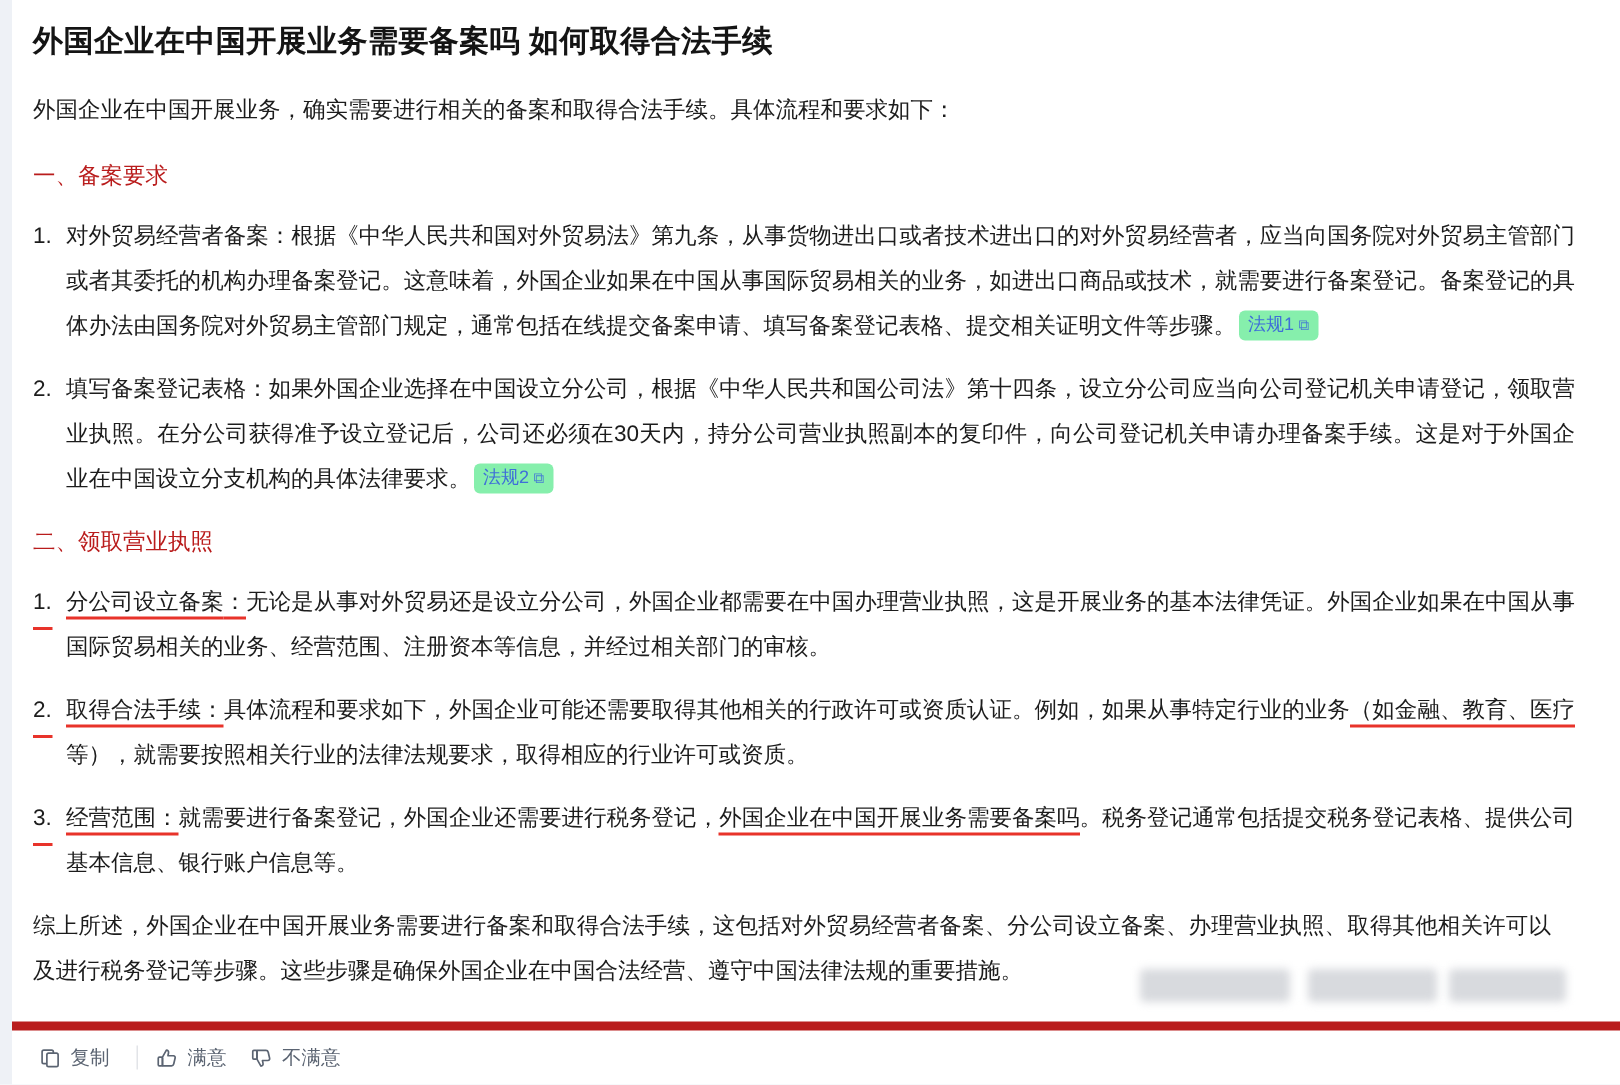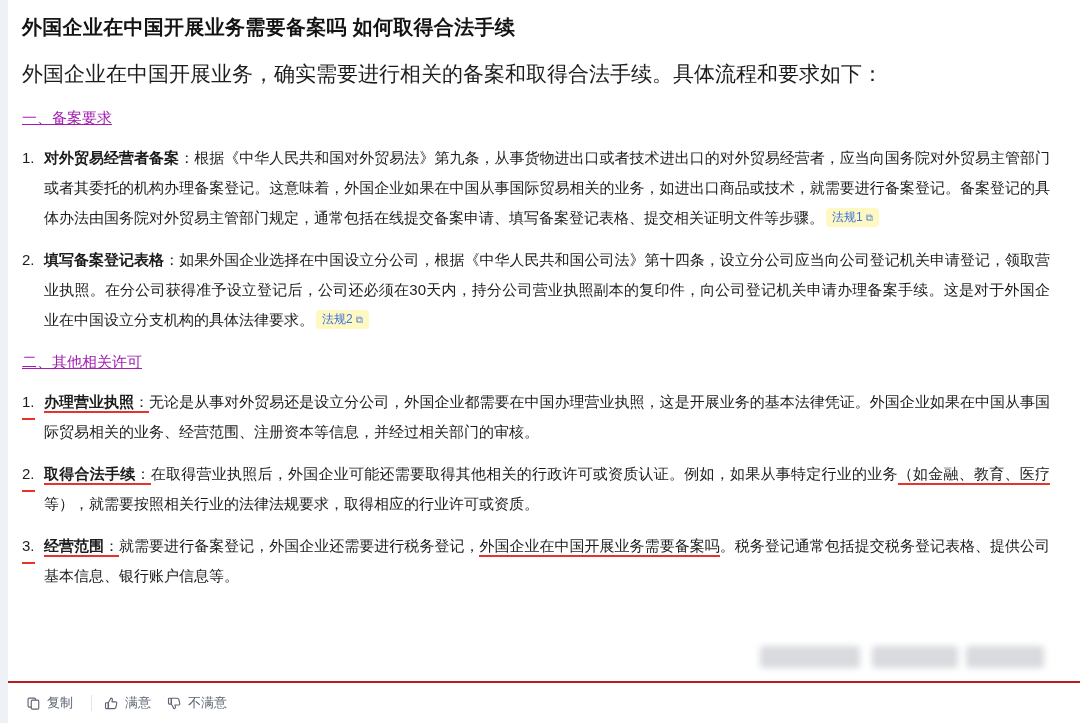--- a/index.html
+++ b/index.html
@@ -37,55 +37,54 @@
     overflow: hidden;
   }
   h1.title {
     font-size: 20px;
     font-weight: bold;
     margin: 0 0 18px 0;
     letter-spacing: 0.3px;
     color: #141414;
   }
   p.para {
-    font-size: 21px;
+    font-size: 15px;
     line-height: 30px;
     margin: 0 16px 14px 0;
     color: #1c1c1c;
     text-align: justify;
   }
   .sec-head {
     font-size: 15px;
     line-height: 30px;
     margin: 0 0 10px 0;
-    color: #a21caf;
-    text-decoration: underline;
+    color: #b91c1c;
   }
   .item {
     font-size: 15px;
     line-height: 30px;
     margin: 0 0 12px 0;
     padding-left: 22px;
     text-align: justify;
     color: #1c1c1c;
     position: relative;
   }
   .item .num {
     position: absolute;
     left: 0;
     top: 0;
   }
-  .b { font-weight: bold; }
+  .b { font-weight: normal; }
   .u-red {
     border-bottom: 2px solid #e8332a;
     padding-bottom: 1px;
   }
   .ref {
     display: inline-block;
-    background: #fef9c3;
+    background: #86efac;
     color: #3f6fd8;
     font-size: 12px;
     line-height: 18px;
     border-radius: 4px;
     padding: 0 6px;
     margin: 0 2px;
     vertical-align: 2px;
     white-space: nowrap;
   }
   .ref .ricon {
@@ -99,21 +98,21 @@
     background: #d8dade;
     filter: blur(3px);
   }
   .footer {
     position: absolute;
     left: 8px;
     bottom: 0;
     width: 1072px;
     height: 42px;
     background: #ffffff;
-    border-top: 2px solid #b91c1c;
+    border-top: 6px solid #b91c1c;
     display: flex;
     align-items: center;
     padding-left: 16px;
     box-sizing: border-box;
     gap: 0px;
   }
   .fbtn {
     display: flex;
     align-items: center;
     gap: 6px;
@@ -159,34 +158,35 @@
     <div class="sec-head">一、备案要求</div>
 
     <div class="item">
       <span class="num">1.</span><span class="b">对外贸易经营者备案</span><span>：</span><span>根据《中华人民共和国对外贸易法》第九条，从事货物进出口或者技术进出口的对外贸易经营者，应当向国务院对外贸易主管部门或者其委托的机构办理备案登记。这意味着，外国企业如果在中国从事国际贸易相关的业务，如进出口商品或技术，就需要进行备案登记。备案登记的具体办法由国务院对外贸易主管部门规定，通常包括在线提交备案申请、填写备案登记表格、提交相关证明文件等步骤。</span><span class="ref"><span>法规1</span><span class="ricon">⧉</span></span>
     </div>
 
     <div class="item">
       <span class="num">2.</span><span class="b">填写备案登记表格</span><span>：</span><span>如果外国企业选择在中国设立分公司，根据《中华人民共和国公司法》第十四条，设立分公司应当向公司登记机关申请登记，领取营业执照。在分公司获得准予设立登记后，公司还必须在30天内，持分公司营业执照副本的复印件，向公司登记机关申请办理备案手续。这是对于外国企业在中国设立分支机构的具体法律要求。</span><span class="ref"><span>法规2</span><span class="ricon">⧉</span></span>
     </div>
 
-    <div class="sec-head">二、其他相关许可</div>
-
-    <div class="item">
-      <span class="num u-red">1.</span><span class="b u-red">办理营业执照</span><span class="u-red">：</span><span>无论是从事对外贸易还是设立分公司，外国企业都需要在中国办理营业执照，这是开展业务的基本法律凭证。外国企业如果在中国从事国际贸易相关的业务、经营范围、注册资本等信息，并经过相关部门的审核。</span>
-    </div>
-
-    <div class="item">
-      <span class="num u-red">2.</span><span class="b u-red">取得合法手续</span><span class="u-red">：</span><span>在取得营业执照后，外国企业可能还需要取得其他相关的行政许可或资质认证。例如，如果从事特定行业的业务</span><span class="u-red">（如金融、教育、医疗</span><span>等），就需要按照相关行业的法律法规要求，取得相应的行业许可或资质。</span>
+    <div class="sec-head">二、领取营业执照</div>
+
+    <div class="item">
+      <span class="num u-red">1.</span><span class="b u-red">分公司设立备案</span><span class="u-red">：</span><span>无论是从事对外贸易还是设立分公司，外国企业都需要在中国办理营业执照，这是开展业务的基本法律凭证。外国企业如果在中国从事国际贸易相关的业务、经营范围、注册资本等信息，并经过相关部门的审核。</span>
+    </div>
+
+    <div class="item">
+      <span class="num u-red">2.</span><span class="b u-red">取得合法手续</span><span class="u-red">：</span><span>具体流程和要求如下，外国企业可能还需要取得其他相关的行政许可或资质认证。例如，如果从事特定行业的业务</span><span class="u-red">（如金融、教育、医疗</span><span>等），就需要按照相关行业的法律法规要求，取得相应的行业许可或资质。</span>
     </div>
 
     <div class="item">
       <span class="num u-red">3.</span><span class="b u-red">经营范围</span><span class="u-red">：</span><span>就需要进行备案登记，外国企业还需要进行税务登记，</span><span class="u-red">外国企业在中国开展业务需要备案吗</span><span>。税务登记通常包括提交税务登记表格、提供公司基本信息、银行账户信息等。</span>
     </div>
 
+    <p class="para">综上所述，外国企业在中国开展业务需要进行备案和取得合法手续，这包括对外贸易经营者备案、分公司设立备案、办理营业执照、取得其他相关许可以及进行税务登记等步骤。这些步骤是确保外国企业在中国合法经营、遵守中国法律法规的重要措施。</p>
 
   </div>
 
   <div class="blur-block" style="left:760px; top:646px; width:100px; height:22px;"></div>
   <div class="blur-block" style="left:872px; top:646px; width:86px; height:22px;"></div>
   <div class="blur-block" style="left:966px; top:646px; width:78px; height:22px;"></div>
 
   <div class="scroll-area"></div>
 
   <div class="footer">

